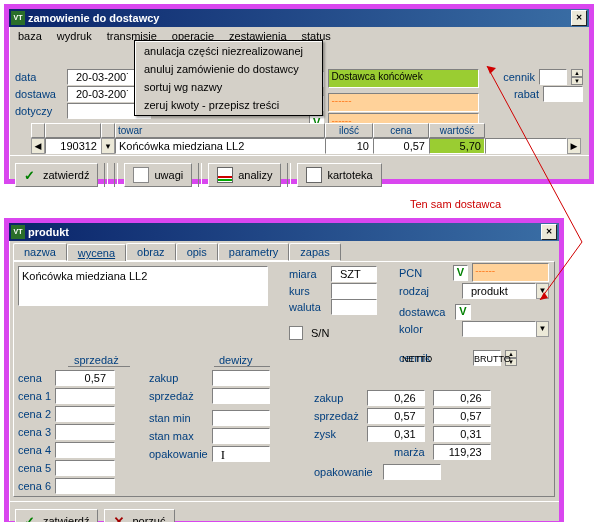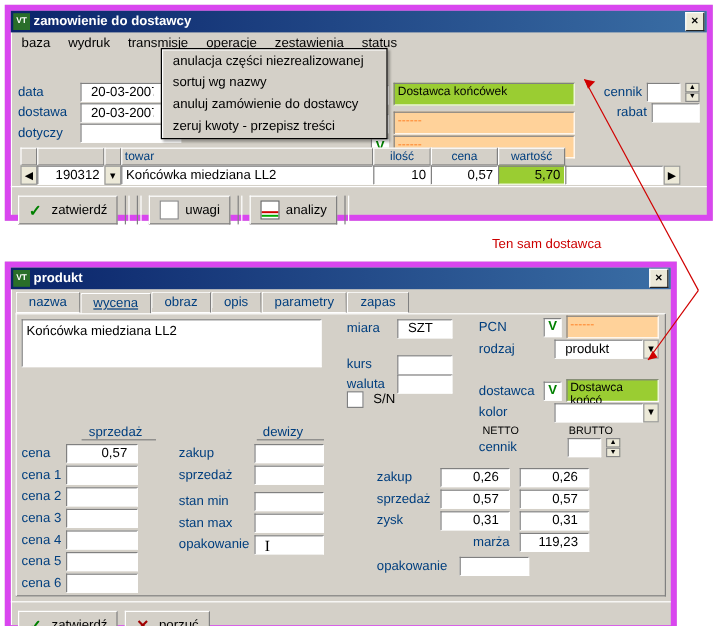--- a/index.html
+++ b/index.html
@@ -367,21 +367,21 @@
             <div>▲</div>
             <div>▼</div>
           </div>
       </div>
       <div class="form-row" style="justify-content:flex-end">
         <span class="lbl">rabat</span>
         <input class="box" style="width: 40px;">
       </div>
     </div>
 
-    <div style="position:absolute;left:8px;top:78px;width:566px">
+    <div style="position:absolute;left:22px;top:78px;width:566px">
       <div class="table-head">
         <div style="width:14px"></div>
         <div style="width:56px;color:#003e7e"></div>
         <div style="width:14px"></div>
         <div style="width:210px;text-align:left;color:#003e7e">towar</div>
         <div style="width:48px">ilość</div>
         <div style="width:56px">cena</div>
         <div style="width:56px">wartość</div>
       </div>
       <div class="table-row">
@@ -408,27 +408,31 @@
     <span class="toolbtn">
       <span class="ico ico-note"></span>
       <span>uwagi</span>
     </span>
     <span class="sep"></span>
     <span class="toolbtn">
       <span class="ico ico-chart"></span>
       <span>analizy</span>
     </span>
     <span class="sep"></span>
+    <span class="toolbtn">
+      <span class="ico ico-card"></span>
+      <span>kartoteka</span>
+    </span>
   </div>
 </div>
 
 <div class="dropdown" style="left:134px;top:40px;width:185px">
   <div>anulacja części niezrealizowanej</div>
+  <div>anuluj zamówienie do dostawcy</div>
   <div>sortuj wg nazwy</div>
-  <div>anuluj zamówienie do dostawcy</div>
   <div>zeruj kwoty - przepisz treści</div>
 </div>
 
 <div class="annot" style="left:410px;top:198px">Ten sam dostawca</div>
 
 <svg class="arrow" style="left:0;top:0" width="600" height="522">
   <line x1="487" y1="66" x2="582" y2="242" stroke="#d00000" stroke-width="1"></line>
   <line x1="540" y1="300" x2="582" y2="242" stroke="#d00000" stroke-width="1"></line>
   <polygon points="487,66 496,68 490,74" fill="#d00000"></polygon>
   <polygon points="540,300 548,298 544,292" fill="#d00000"></polygon>
@@ -451,21 +455,21 @@
     <span class="tab">zapas</span>
   </div>
 
   <div class="tabpanel" style="height:222px">
 
     <div class="box" style="position:absolute;left:4px;top:4px;width:250px;height:40px;padding:3px">
       <span>Końcówka miedziana LL2</span>
     </div>
 
     <div style="position:absolute;left:275px;top:4px;width:106px">
-      <div class="form-row" style="margin-bottom:14px">
+      <div class="form-row" style="margin-bottom:1px">
         <span class="lbl" style="width:38px">miara</span>
         <input class="box" style="width: 46px;" value="SZT">
       </div>
       <div class="form-row">
         <span class="lbl" style="width:38px">kurs</span>
         <input class="box" style="width: 46px;">
       </div>
       <div class="form-row" style="margin-bottom:1px">
         <span class="lbl" style="width:38px">waluta</span>
         <input class="box" style="width: 46px;">
@@ -476,32 +480,31 @@
       <span class="checkbox"></span>
       <span class="lbl" style="margin-left:4px;color:#000">S/N</span>
     </div>
 
     <div style="position:absolute;left:385px;top:1px;width:150px">
       <div class="form-row" style="margin-bottom:1px">
         <span class="lbl" style="width:52px">PCN</span>
         <span class="vcheck">V</span>
         <span class="orange-field" style="width:74px">------</span>
       </div>
-      <div class="form-row" style="margin-bottom:17px">
+      <div class="form-row" style="margin-bottom:5px">
         <span class="lbl" style="width:52px">rodzaj</span>
         <span style="width:14px"></span>
         <div class="combo">
           <input class="box" style="width: 74px;" value="produkt">
           <span class="arrow">▼</span>
         </div>
       </div>
       <div class="form-row" style="margin-bottom:1px">
         <span class="lbl" style="width:52px">dostawca</span>
         <span class="vcheck">V</span>
-        <span class="hl-field" style="width:74px">Dostawca końcó</span>
       </div>
       <div class="form-row" style="margin-bottom:13px">
         <span class="lbl" style="width:52px">kolor</span>
         <span style="width:14px"></span>
         <div class="combo">
           <input class="box" style="width: 74px;">
           <span class="arrow">▼</span>
         </div>
       </div>
       <div class="form-row" style="margin-top:10px">

